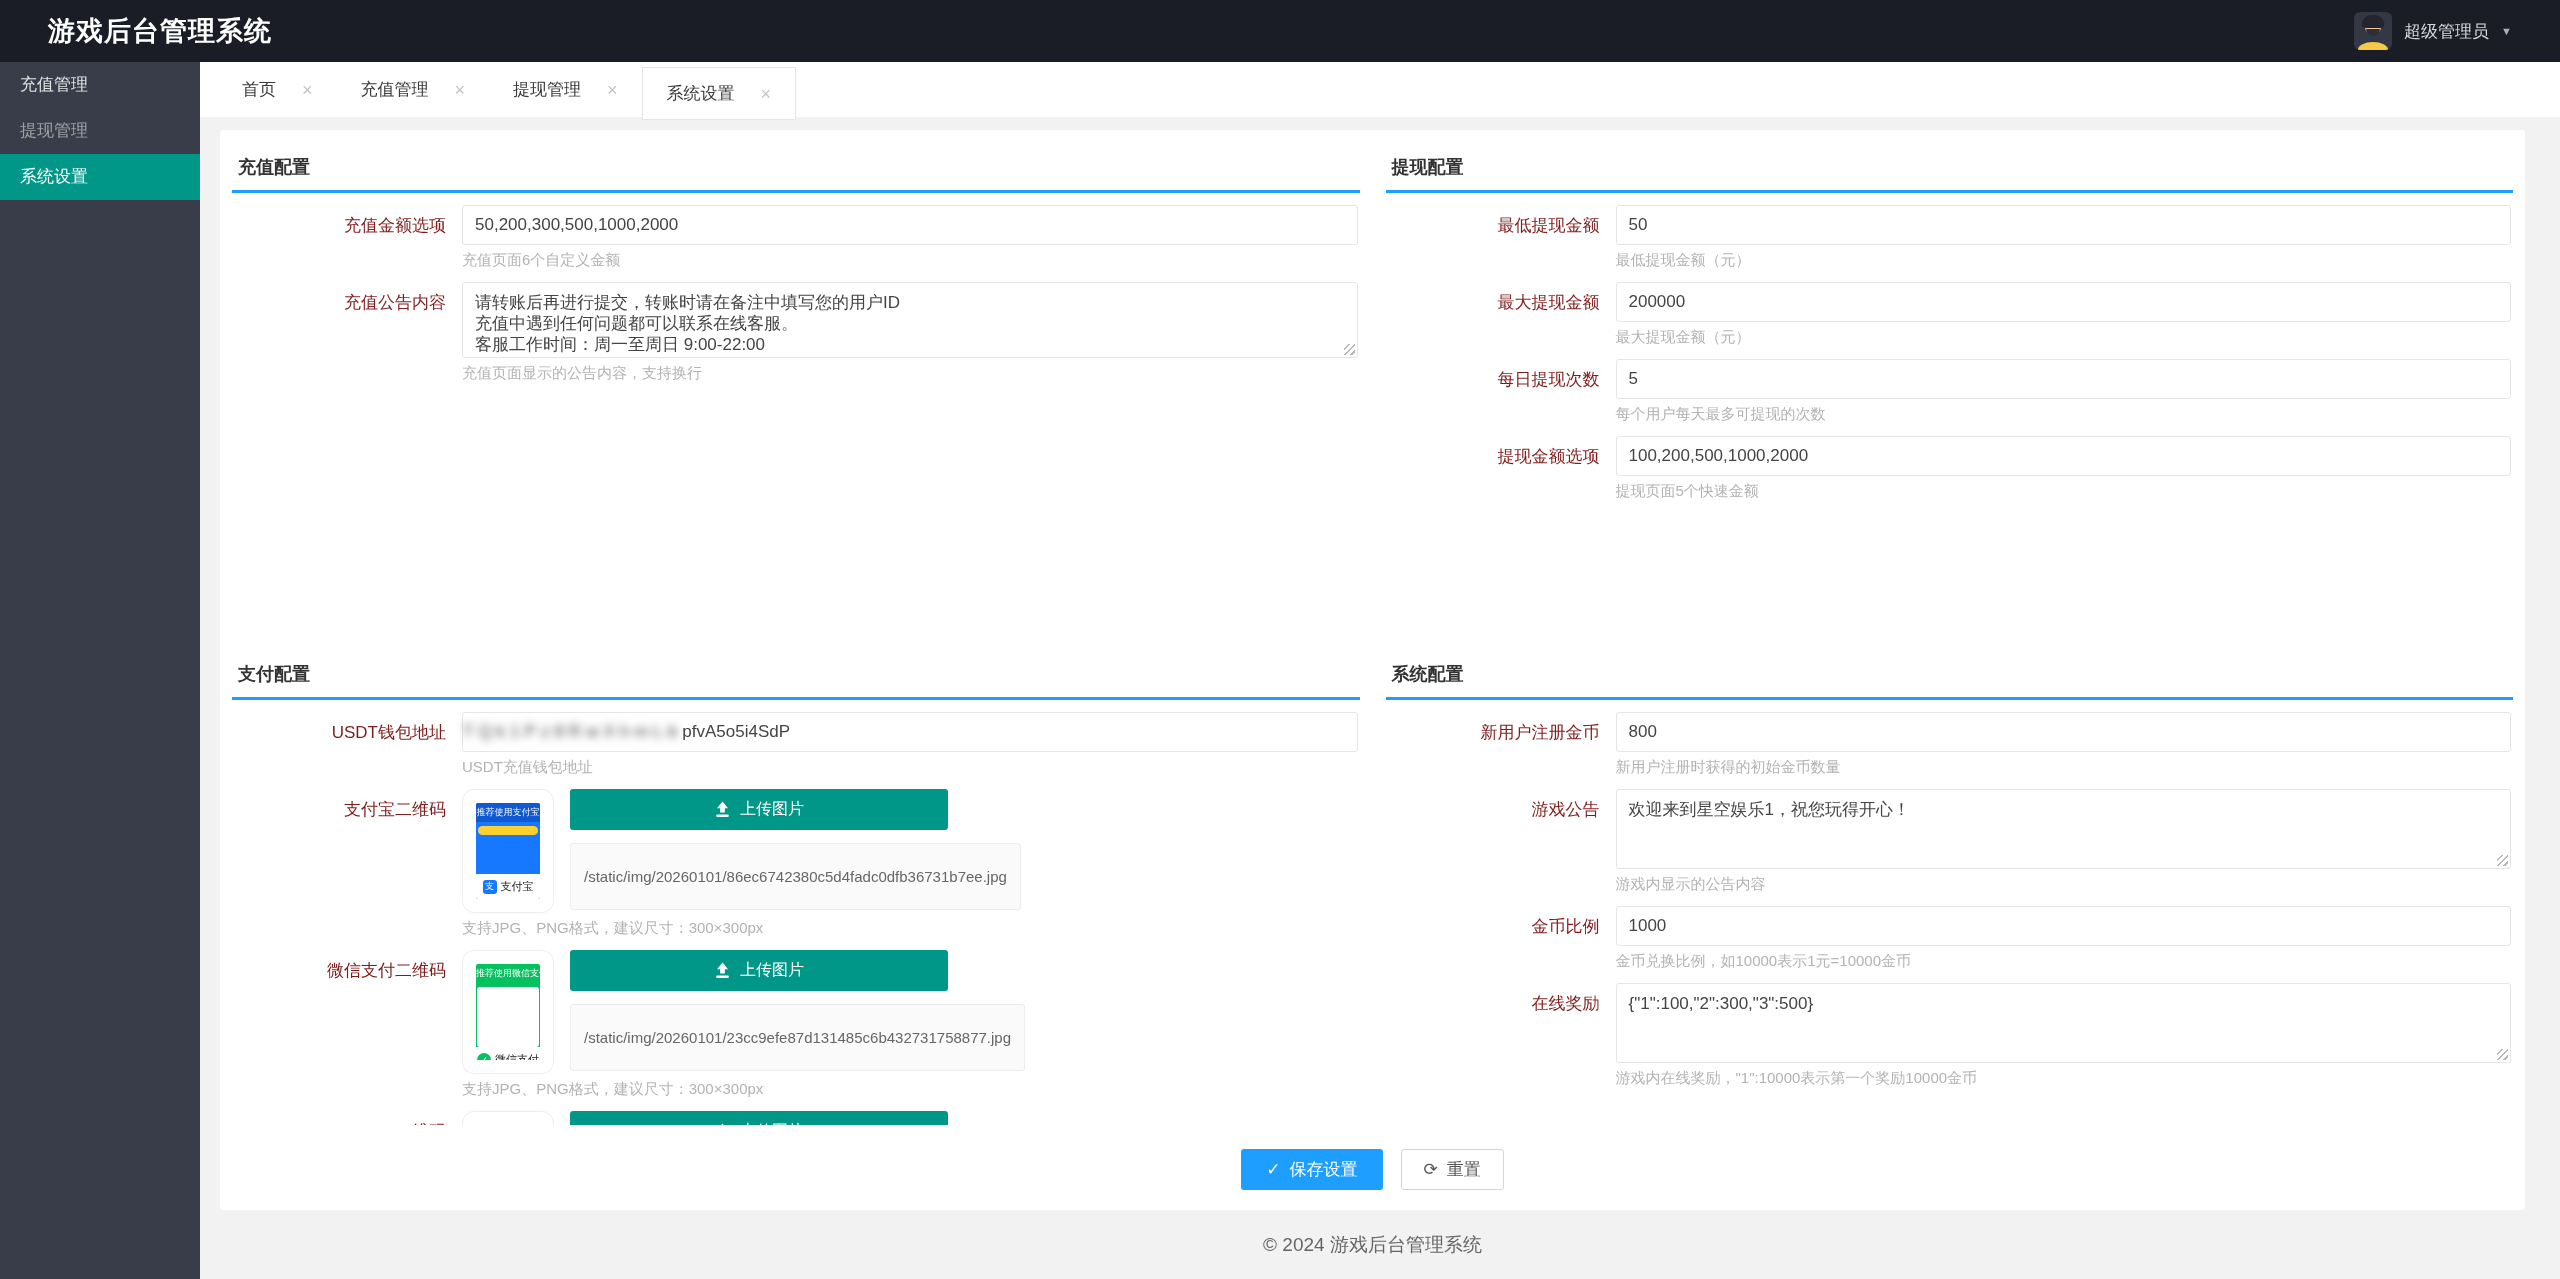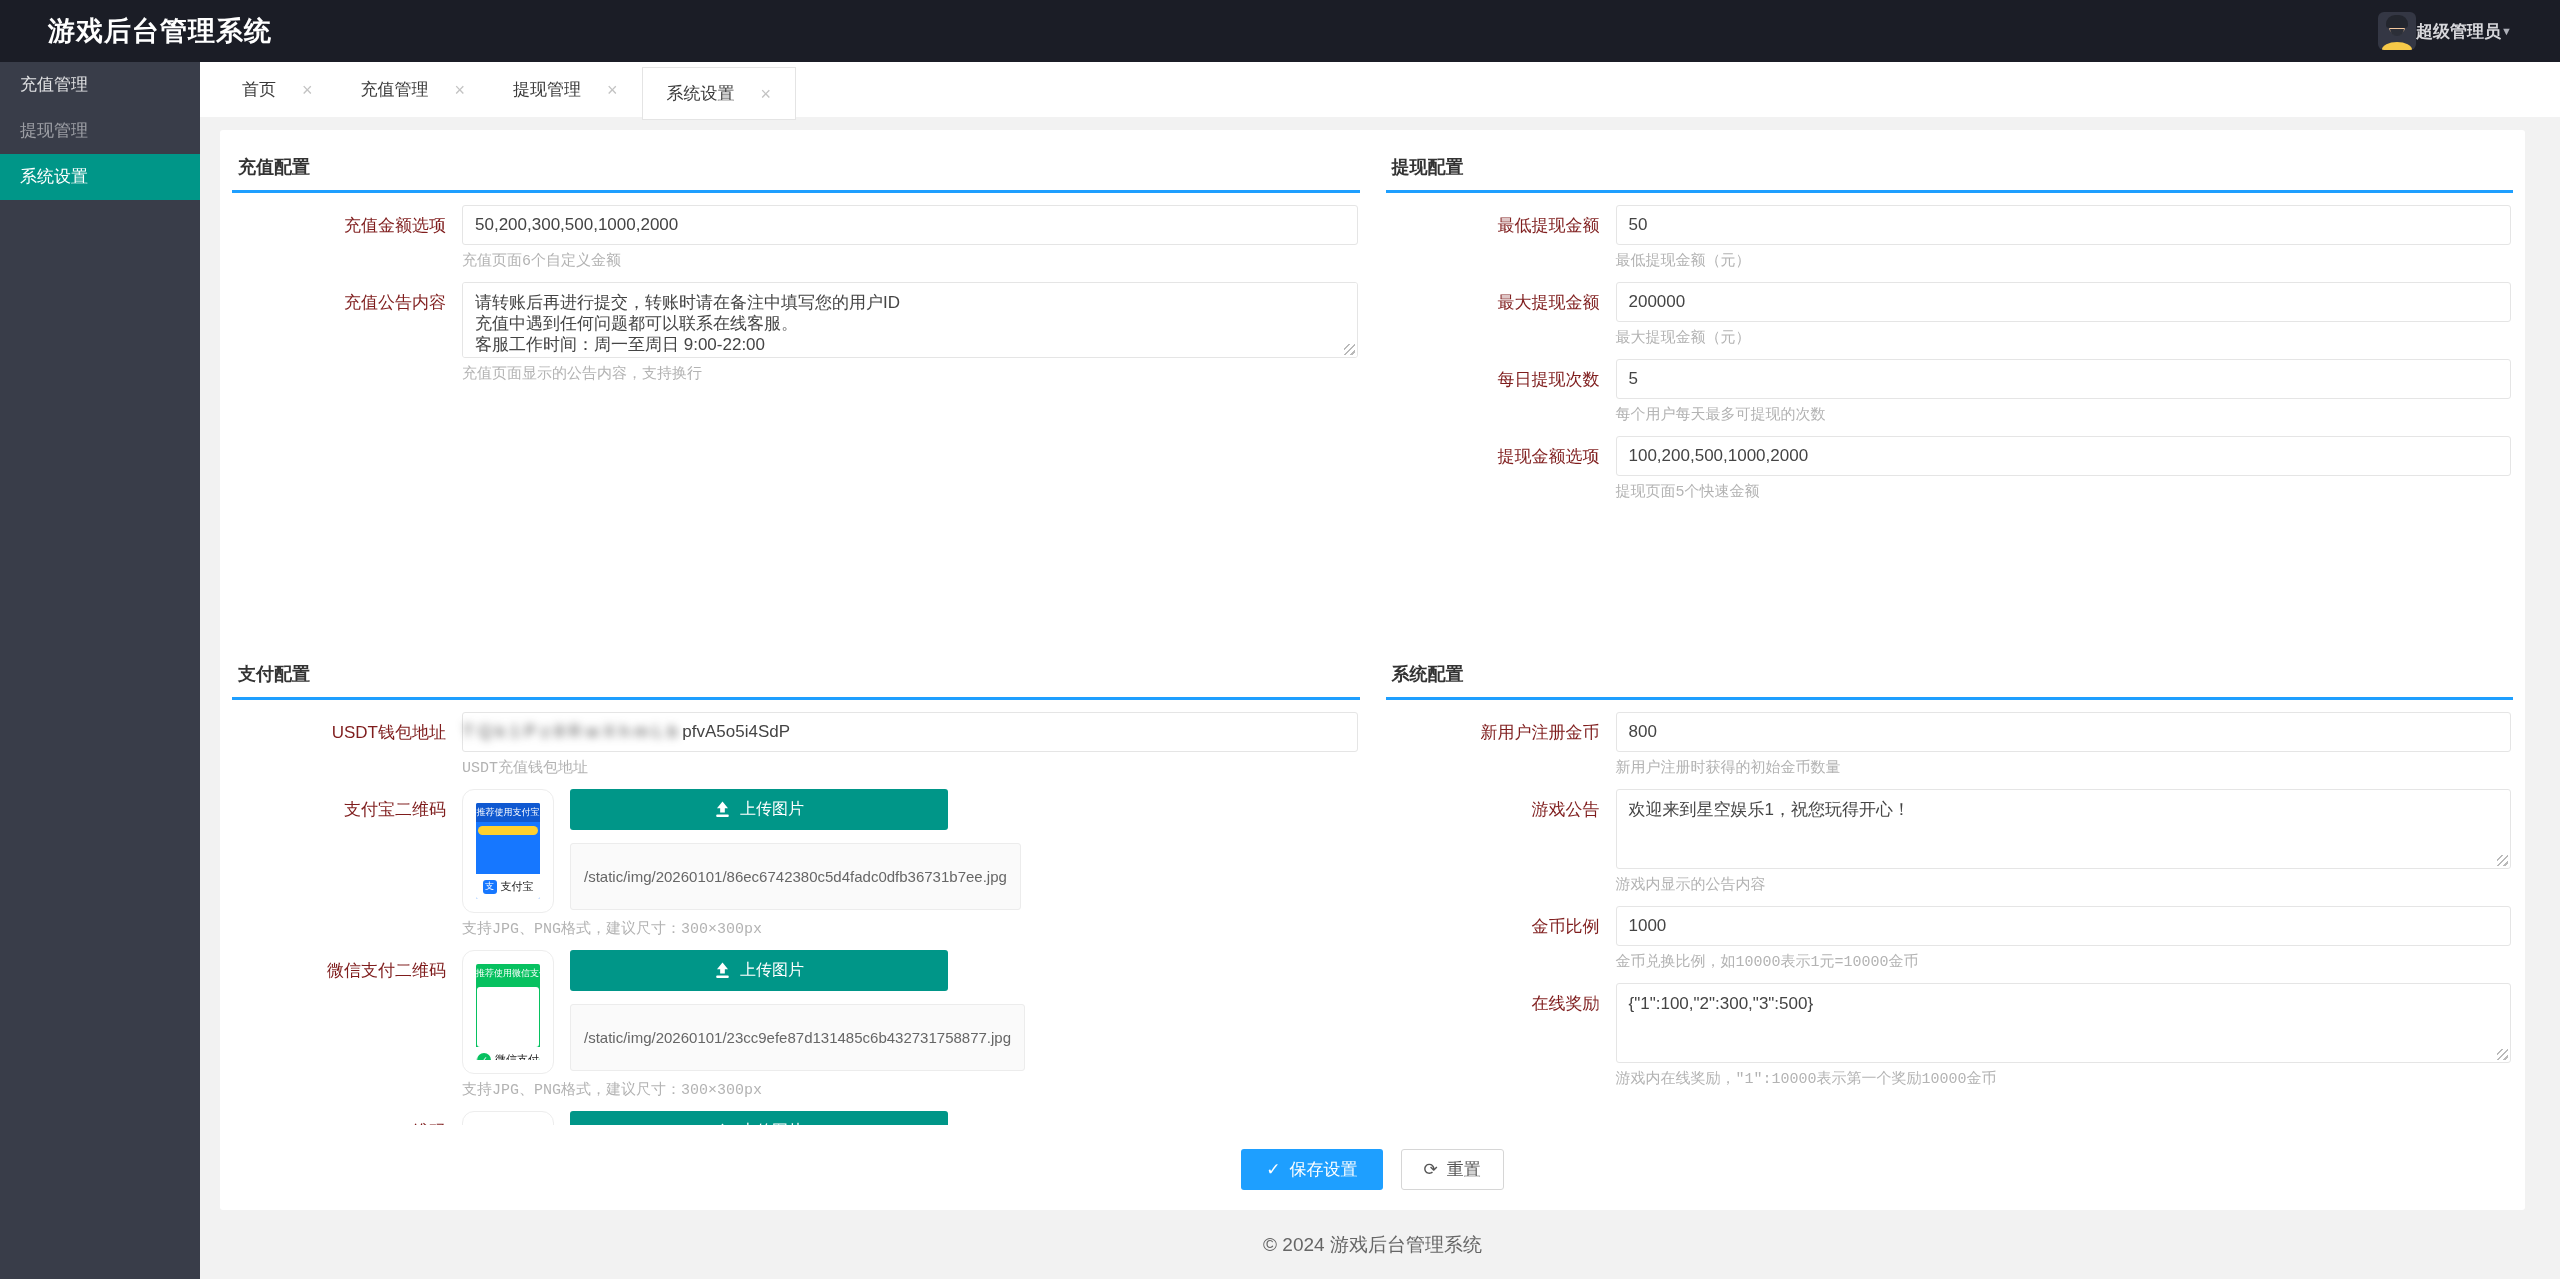--- a/index.html
+++ b/index.html
@@ -4,21 +4,21 @@
 <style>
   html,body{margin:0;padding:0;}
   body{width:2560px;height:1279px;overflow:hidden;background:#f2f2f2;
        font-family:"Liberation Sans","DejaVu Sans",sans-serif;}
 
   
   .header{position:absolute;left:0;top:0;width:2560px;height:62px;background:#1b1d26;
           display:flex;align-items:center;justify-content:space-between;box-sizing:border-box;
           padding:0 48px;z-index:10;}
   .brand{color:#ffffff;font-size:27px;font-weight:bold;letter-spacing:1px;}
-  .userbox{display:flex;align-items:center;color:#d8d8dc;font-size:17px;cursor:pointer;font-weight:bold;}
+  .userbox{display:flex;align-items:center;gap:12px;color:#d8d8dc;font-size:17px;cursor:pointer;}
   .avatar{width:38px;height:38px;border-radius:6px;background:#343744;position:relative;overflow:hidden;flex:none;}
   .av-hair{position:absolute;left:8px;top:3px;width:22px;height:13px;background:#23262e;border-radius:9px 9px 3px 3px;}
   .av-face{position:absolute;left:11px;top:7px;width:16px;height:16px;background:#f2c79c;border-radius:50%;}
   .av-beard{position:absolute;left:12px;top:17px;width:14px;height:7px;background:#2c2f38;border-radius:0 0 7px 7px;}
   .av-shirt{position:absolute;left:4px;bottom:-7px;width:30px;height:15px;background:#f7c948;border-radius:50% 50% 0 0;}
   .caret{font-size:11px;color:#aeb0b8;}
 
   
   .sidebar{position:absolute;left:0;top:62px;bottom:0;width:200px;background:#393d49;z-index:9;}
   .side-item{height:46px;line-height:46px;padding-left:20px;font-size:17px;cursor:pointer;}
@@ -56,21 +56,21 @@
        padding:16px 12px;font-size:17px;color:#444444;font-family:inherit;background:#fff;outline:none;}
   .fake-inp{width:100%;height:40px;border:1px solid #e5e5e5;border-radius:3px;box-sizing:border-box;
        padding:0 0;font-size:17px;color:#444444;background:#fff;display:flex;align-items:center;}
   .blurred{filter:blur(4px);color:#3a3a3a;letter-spacing:5px;user-select:none;}
   .ta-wrap{position:relative;}
   .ta{width:100%;border:1px solid #e5e5e5;border-radius:3px;box-sizing:border-box;padding:9px 12px;
       font-size:17px;line-height:21px;color:#444444;font-family:inherit;resize:none;outline:none;display:block;background:#fff;}
   .ta.h88{height:76px;} .ta.h80{height:80px;}
   .grip{position:absolute;right:3px;bottom:3px;width:11px;height:11px;pointer-events:none;
         background:repeating-linear-gradient(135deg,transparent 0 3px,#b9b9b9 3px 4.5px);}
-  .hint{margin-top:6px;font-size:15px;color:#b3b3b3;font-family:Liberation Mono, monospace;}
+  .hint{margin-top:6px;font-size:15px;color:#b3b3b3;}
 
   
   .qr-flex{display:flex;gap:16px;}
   .thumb{width:92px;height:124px;flex:none;border:1px solid #ededed;border-radius:12px;background:#fff;
          padding:13px;box-sizing:border-box;}
   .art{width:100%;height:100%;display:flex;flex-direction:column;border-radius:2px;overflow:hidden;}
   .art-head{font-size:9px;color:#ffffff;text-align:center;padding:3px 0;white-space:nowrap;flex:none;}
   .ali{background:#1677ff;}
   .ali .art-head{background:#1059d1;}
   .ali-badge{width:60px;height:9px;border-radius:5px;background:#ffd02e;margin:4px auto 0;flex:none;}

